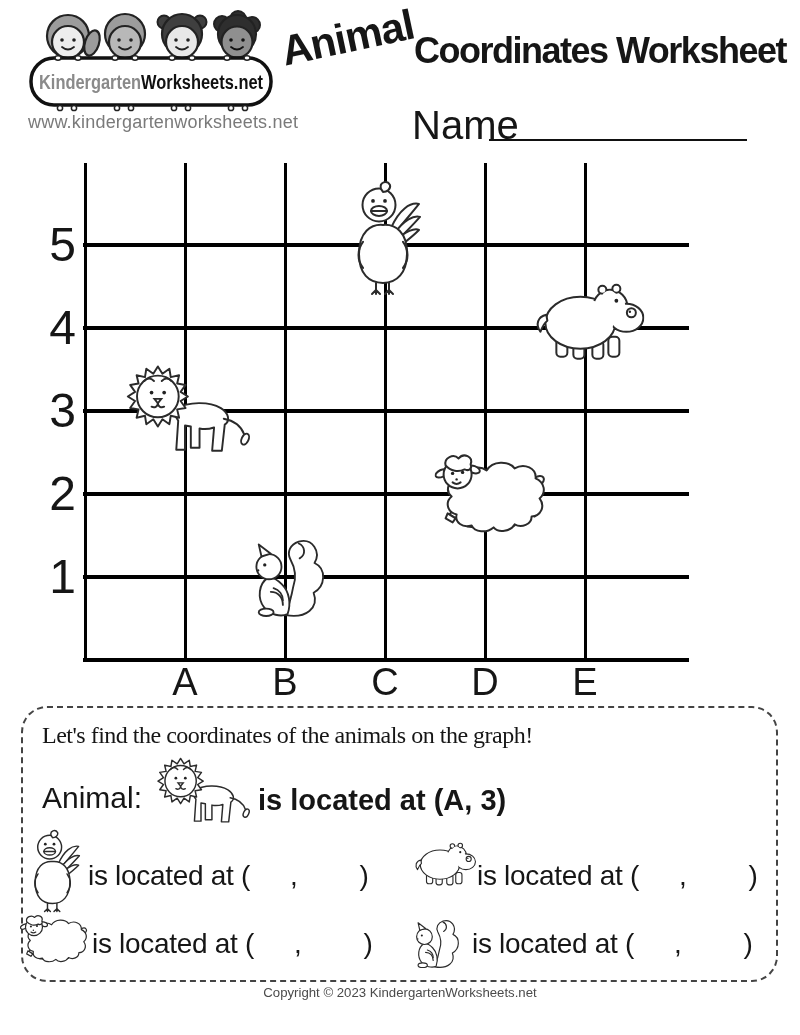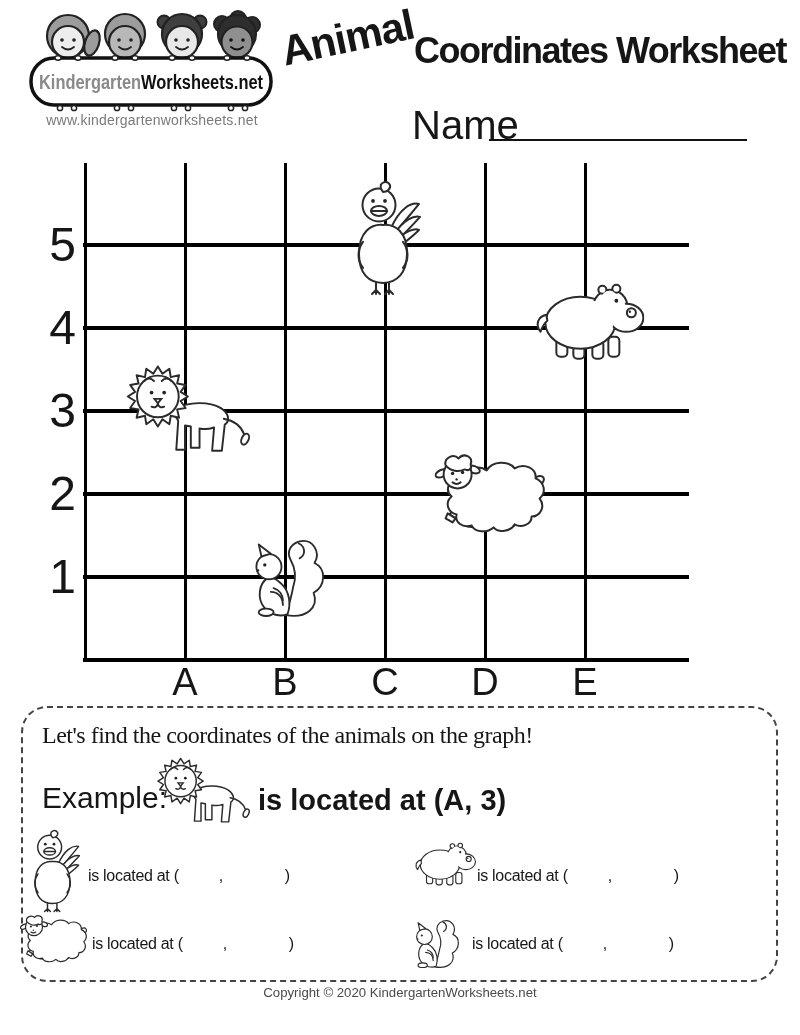--- a/index.html
+++ b/index.html
@@ -2,21 +2,21 @@
 <html><head>
 <meta charset="utf-8">
 <style>
   html,body{margin:0;padding:0;background:#fff;}
   .page{position:relative;width:800px;height:1035px;background:#ffffff;overflow:hidden;
         font-family:"Liberation Sans", sans-serif;color:#161616;}
 
   
   .logo-svg{position:absolute;left:28px;top:10px;width:248px;height:104px;}
   .website{position:absolute;left:28px;top:112px;width:248px;text-align:center;
-           font-size:14px;letter-spacing:.2px;color:#7a7a7a;}
+           font-size:18px;letter-spacing:.2px;color:#7a7a7a;}
   .title-script{position:absolute;left:282px;top:28px;font-size:42px;font-weight:bold;
                 letter-spacing:-1px;transform:rotate(-12deg);transform-origin:left center;}
   .title-main{position:absolute;left:414px;top:30px;font-size:36px;letter-spacing:-1.5px;font-weight:bold;}
   .name-label{position:absolute;left:412px;top:103px;font-size:40px;}
   .name-line{position:absolute;left:489px;top:103px;width:258px;height:36px;
              border-bottom:2.5px solid #111;}
 
   
   .vline{position:absolute;width:3.5px;background:#000;top:163px;height:498px;}
   .hline{position:absolute;height:3.5px;background:#000;left:83px;width:606px;}
@@ -33,21 +33,21 @@
   .grid-animal.animal-squirrel{width:80px; height:96px; transform:translate(-41%,-51%);}
 
   
   .activity-box{position:absolute;left:21px;top:706px;width:753px;height:272px;
                 border:2.5px dashed #444;border-radius:26px;}
   .instruction{position:absolute;left:42px;top:716px;font-size:24px;letter-spacing:-.5px;
                line-height:38px;font-family:Liberation Serif, serif;}
   .example-label{position:absolute;left:42px;top:778px;font-size:30px;line-height:40px;}
   .example-answer{position:absolute;left:258px;top:780px;font-size:29px;line-height:40px;font-weight:bold;}
   .icon-slot{position:absolute;}
-  .qtext{position:absolute;font-size:16px;letter-spacing:-.3px;line-height:32px;white-space:nowrap;}
+  .qtext{position:absolute;font-size:28px;letter-spacing:-.3px;line-height:32px;white-space:nowrap;}
   .blank{display:inline-block;height:24px;vertical-align:bottom;}
   .blank.bx{width:40px;} .blank.by{width:62px;}
 
   
   .footer-line{position:absolute;left:0;width:800px;text-align:center;color:#4a4a4a;
                font-size:13.2px;line-height:17px;}
   .f1{top:984px;} .f2{top:1002px;}
 
   .animal-art{stroke:#2b2b2b;stroke-width:2;fill:#fff;stroke-linecap:round;stroke-linejoin:round;}
   .nostroke{stroke:none;fill:#fff;}
@@ -257,21 +257,21 @@
     <div class="grid-animal animal-squirrel" style="left: 285px; top: 577px;">
       <svg>
           <use width="100%" height="100%" href="#sym-squirrel"></use>
         </svg>
     </div>
   </div>
 
   <div class="activity-box"></div>
   <div class="instruction">Let's find the coordinates of the animals on the graph!</div>
 
-  <div class="example-label">Example:</div>
+  <div class="example-label">Animal:</div>
   <div class="icon-slot animal-lion" style="left:150px;top:753px;width:102px;height:78px">
     <svg>
         <use width="100%" height="100%" href="#sym-lion"></use>
       </svg>
   </div>
   <div class="example-answer">is located at (A, 3)</div>
 
   <div class="icon-slot animal-chicken" style="left:22px;top:829px;width:64px;height:84px">
     <svg>
         <use width="100%" height="100%" href="#sym-chicken"></use>
@@ -293,14 +293,14 @@
   </div>
   <div class="qtext" style="left:92px;top:928px"><span>is located at (</span><span class="blank bx"></span><span>,</span><span class="blank by"></span><span>)</span></div>
 
   <div class="icon-slot animal-squirrel" style="left:414px;top:912px;width:50px;height:61px">
     <svg>
         <use width="100%" height="100%" href="#sym-squirrel"></use>
       </svg>
   </div>
   <div class="qtext" style="left:472px;top:928px"><span>is located at (</span><span class="blank bx"></span><span>,</span><span class="blank by"></span><span>)</span></div>
 
-  <div class="footer-line f1">Copyright © 2020 KindergartenWorksheets.net</div>
+  <div class="footer-line f1">Copyright © 2023 KindergartenWorksheets.net</div>
 </div>
 
 </body></html>

